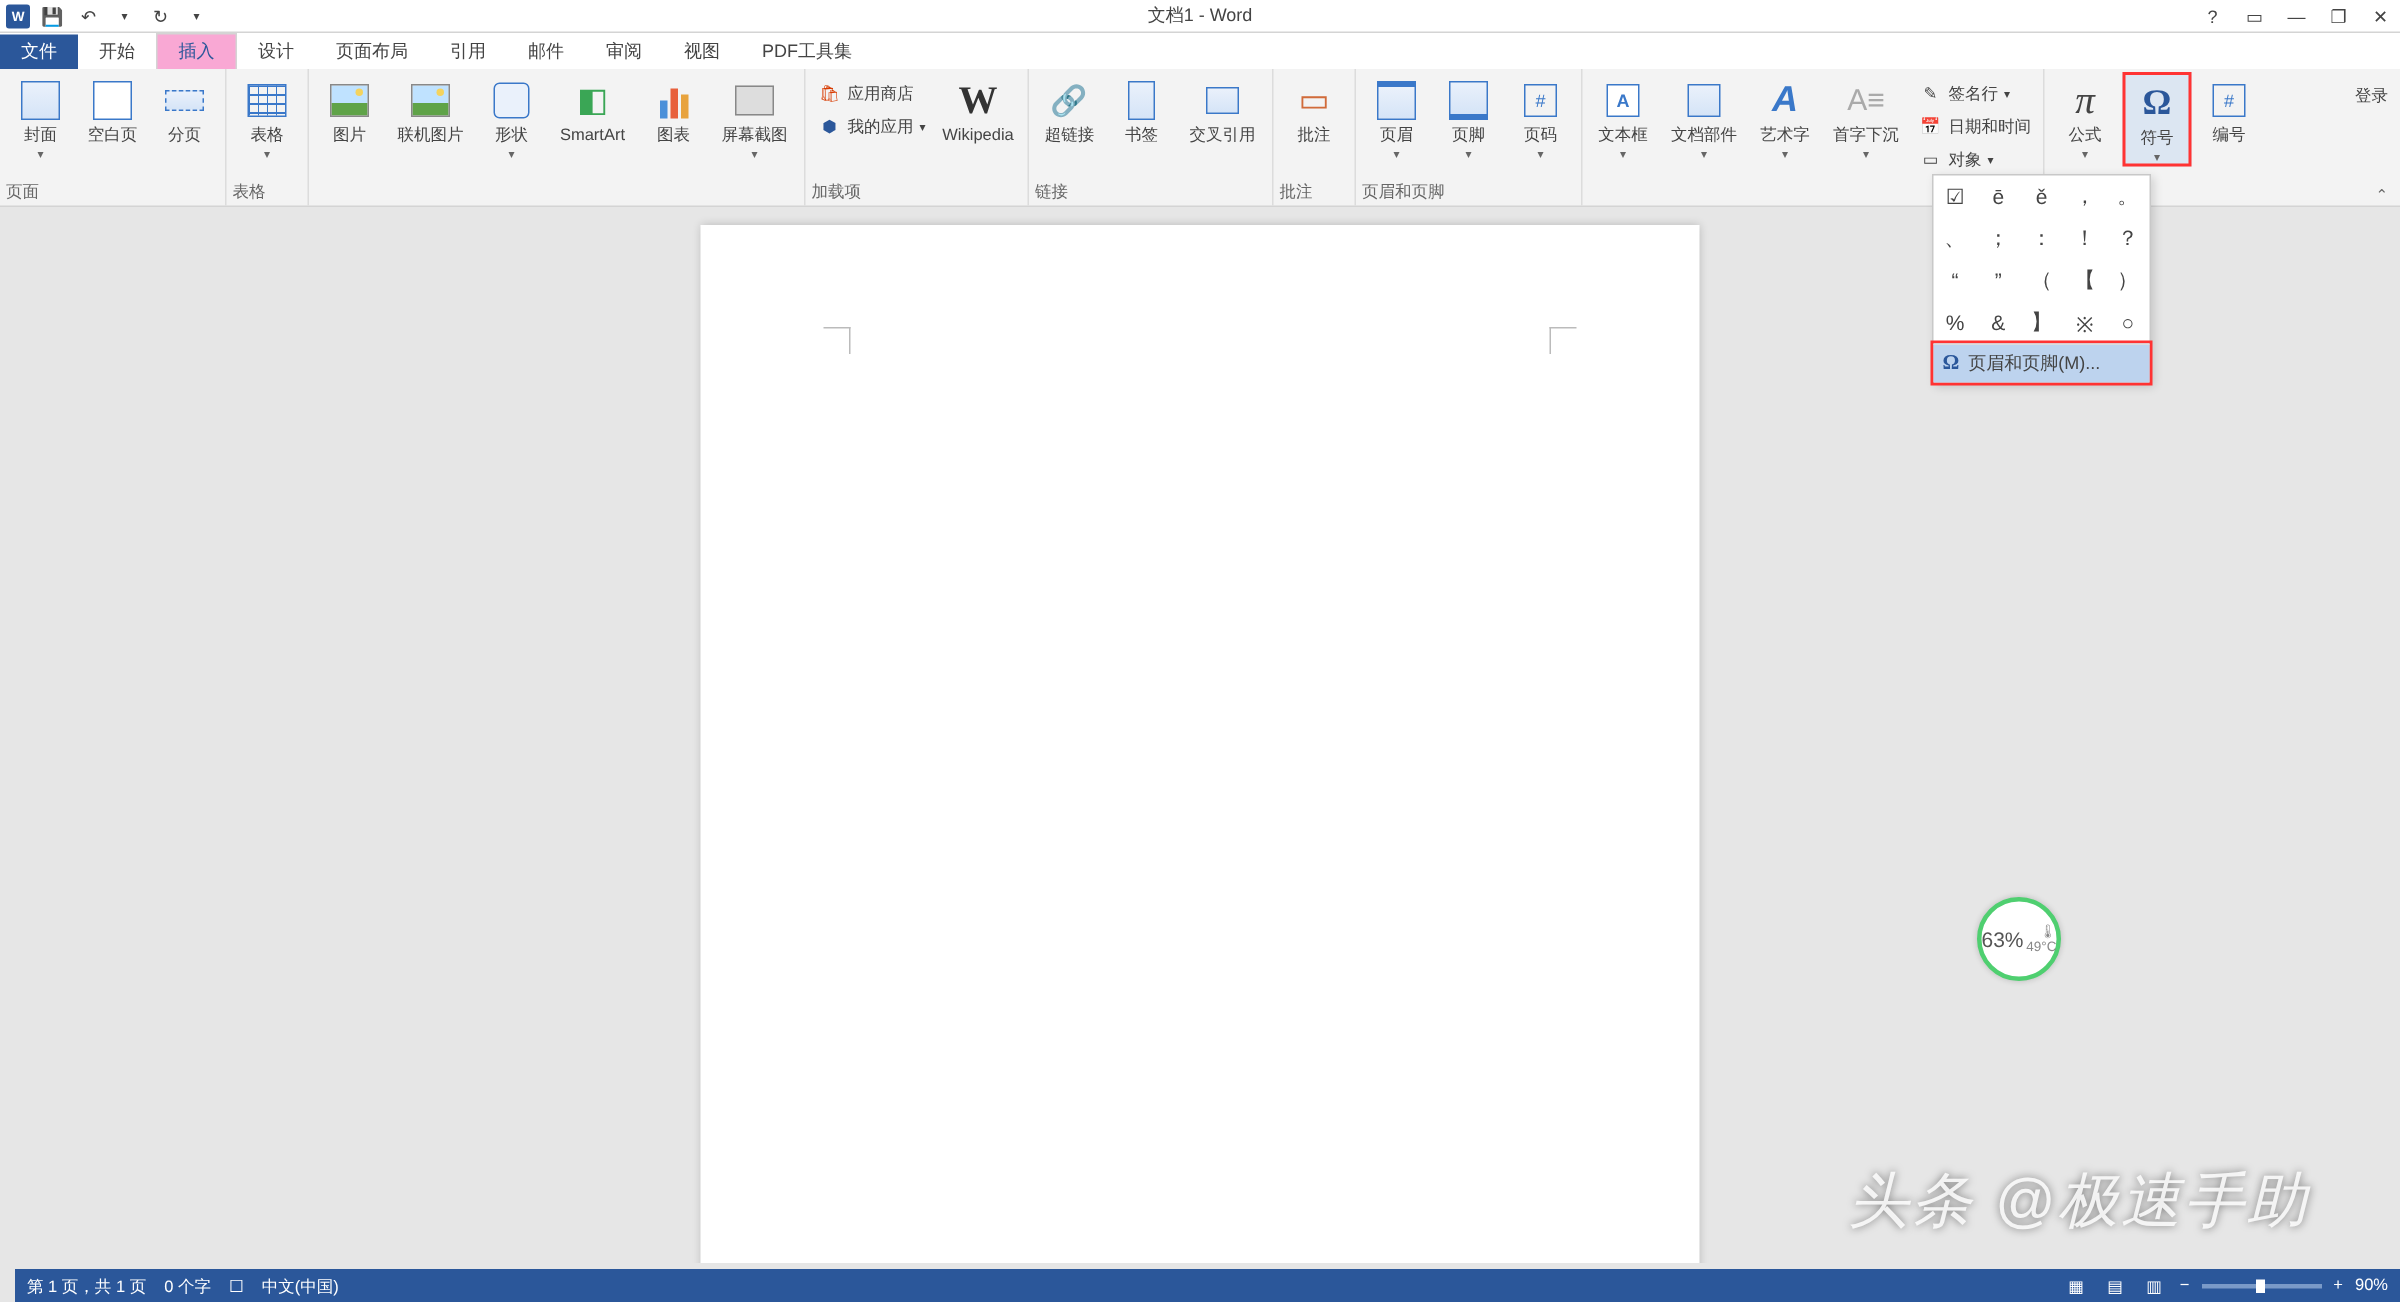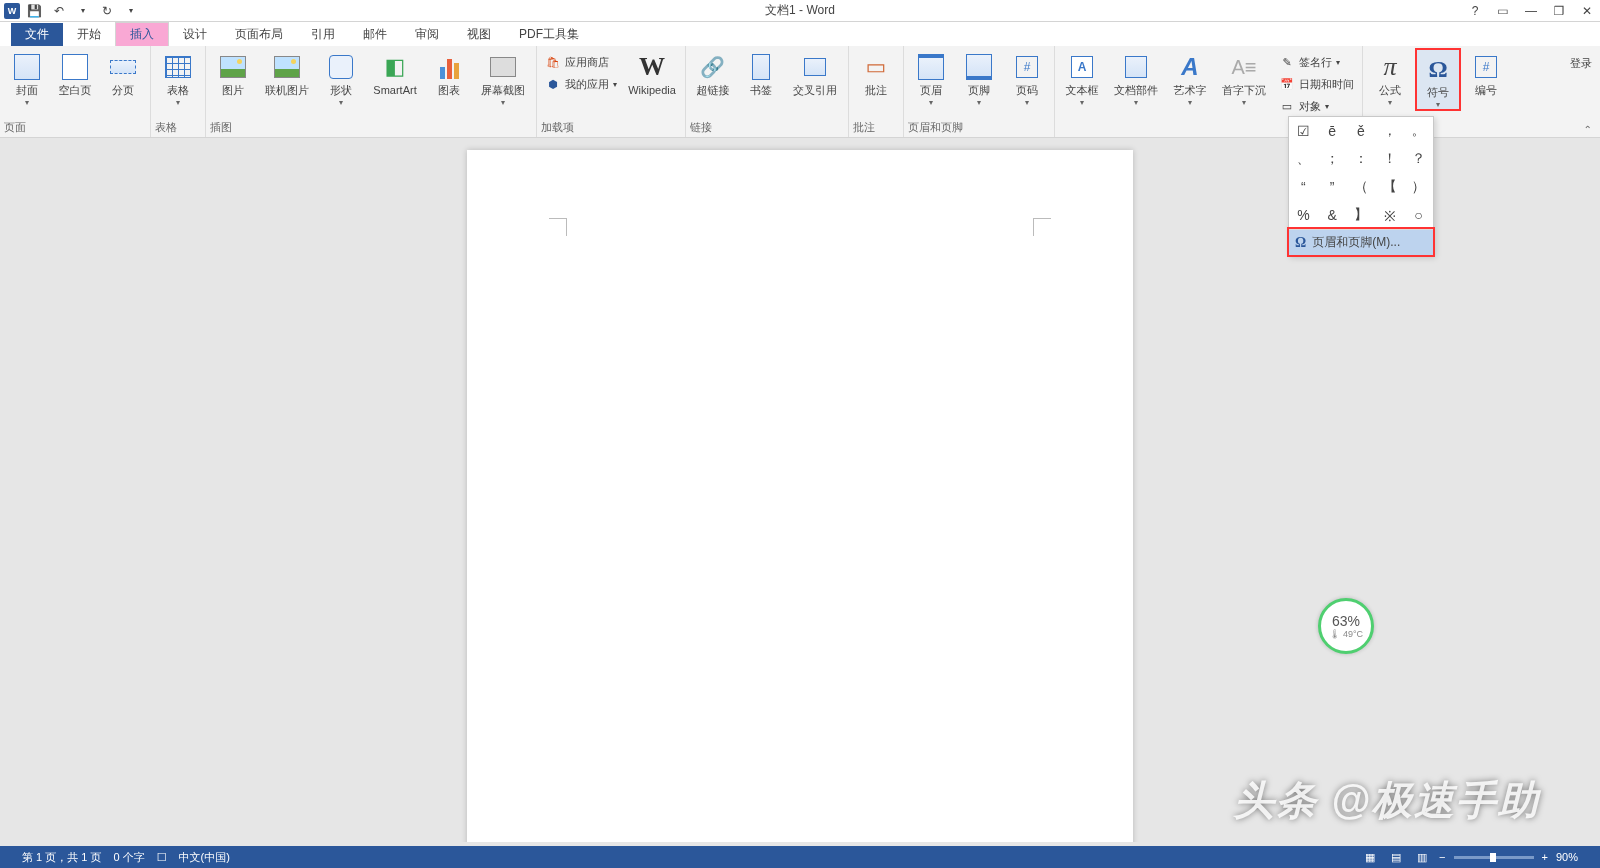--- a/index.html
+++ b/index.html
@@ -9,21 +9,21 @@
 .titlebar { height: 22px; background: #fff; display: flex; align-items: center; position: relative; border-bottom: 1px solid #d4d4d4; }
 .titlebar-left { display: flex; align-items: center; gap: 6px; padding-left: 4px; }
 .word-icon { width: 16px; height: 16px; background: #2b579a; color: #fff; font-size: 9px; font-weight: bold; display: flex; align-items: center; justify-content: center; border-radius: 2px; }
 .qat-btn { width: 18px; height: 18px; display: flex; align-items: center; justify-content: center; font-size: 12px; color: #444; cursor: pointer; }
 .titlebar-center { position: absolute; left: 50%; transform: translateX(-50%); font-size: 12px; color: #444; }
 .titlebar-right { position: absolute; right: 4px; display: flex; align-items: center; gap: 10px; }
 .win-btn { width: 18px; height: 18px; display: flex; align-items: center; justify-content: center; font-size: 12px; color: #444; cursor: pointer; }
 .login-txt { font-size: 11px; color: #444; margin-left: 6px; padding-right:4px;}
 
 
-.tabs-row { height: 24px; background: #fff; display: flex; align-items: flex-end; padding-left: 11px; }
+.tabs-row { height: 24px; background: #fff; display: flex; align-items: flex-end; padding-left: 0; }
 .tab { padding: 3px 14px; font-size: 12px; color: #444; cursor: pointer; }
 .tab.file { background: #2b579a; color: #fff; }
 .tab.active { background: #f9a8d4; border: 1px solid #d4d4d4; border-bottom: none; color: #2b579a; }
 
 
 .ribbon { height: 92px; background: #f3f3f3; border-bottom: 1px solid #d4d4d4; display: flex; }
 .group { display: flex; flex-direction: column; border-right: 1px solid #dcdcdc; padding: 2px 4px 0 4px; }
 .group-items { flex: 1; display: flex; align-items: flex-start; gap: 2px; }
 .group-label { font-size: 11px; color: #666; text-align: left; padding: 2px 0; }
 .big-btn { display: flex; flex-direction: column; align-items: center; justify-content: flex-start; width: 46px; padding-top: 4px; cursor: pointer; gap: 2px; }
@@ -49,29 +49,29 @@
 .doc-area { position: absolute; top: 140px; left: 0; right: 0; bottom: 26px; background: #e6e6e6; overflow: hidden; }
 .page { position: absolute; left: 50%; transform: translateX(-50%); top: 10px; width: 666px; height: 900px; background: #fff; box-shadow: 0 0 6px rgba(0,0,0,0.2); }
 .margin-mark { position: absolute; width: 18px; height: 18px; }
 .margin-mark.tl { top: 68px; left: 82px; border-left: 1px solid #bbb; border-bottom: 1px solid #bbb; transform: rotate(180deg); }
 .margin-mark.tr { top: 68px; right: 82px; border-right: 1px solid #bbb; border-bottom: 1px solid #bbb; transform: rotate(180deg);}
 
 
 .collapse-btn { position: absolute; right: 8px; top: 124px; font-size: 10px; color: #666; cursor: pointer; }
 
 
-.float-widget { position: absolute; right: 226px; bottom: 214px; width: 56px; height: 56px; border-radius: 50%; border: 3px solid #4fcf70; background: #fff; display: flex; flex-direction: column; align-items: center; justify-content: center; box-shadow: 0 0 4px rgba(0,0,0,0.2); }
+.float-widget { position: absolute; right: 226px; bottom: 214px; width: 56px; height: 56px; border-radius: 50%; border: 3px solid #4fcf70; background: #fff; display: flex; flex-direction: row; align-items: center; justify-content: center; box-shadow: 0 0 4px rgba(0,0,0,0.2); }
 .float-widget .pct { font-size: 14px; color: #555; }
 .float-widget .temp { font-size: 9px; color: #888; text-align: right; }
 
 
-.watermark { position: absolute; right: 60px; bottom: 40px; font-size: 40px; color: rgba(255,255,255,0.85); text-shadow: 0 0 6px rgba(0,0,0,0.5); font-weight: bold; font-style: italic; letter-spacing: 2px; }
-
-
-.statusbar { position: absolute; bottom: 0; left: 0; right: 0; height: 22px; background: #2b579a; color: #fff; display: flex; align-items: center; font-size: 11px; padding: 0 22px; }
+.watermark { position: absolute; right: 60px; bottom: 40px; font-size: 40px; color: rgba(255,255,255,0.85); text-shadow: 0 0 6px rgba(0,0,0,0.5); font-weight: normal; font-style: italic; letter-spacing: 2px; }
+
+
+.statusbar { position: absolute; bottom: 0; left: 10px; right: 0; height: 22px; background: #2b579a; color: #fff; display: flex; align-items: center; font-size: 11px; padding: 0 8px; }
 .statusbar .s-left { display: flex; gap: 12px; align-items: center; }
 .statusbar .s-right { margin-left: auto; display: flex; gap: 8px; align-items: center; }
 .zoom-slider { width: 80px; height: 3px; background: #7a9ac8; position: relative; }
 .zoom-slider .thumb { position: absolute; left: 36px; top: -3px; width: 6px; height: 9px; background: #fff; }
 .view-btn { width: 18px; height: 16px; display:flex; align-items:center; justify-content:center; color:#fff; font-size:11px; cursor:pointer;}
 
 
 .ico-box { width: 26px; height: 26px; border: 1.5px solid #3a78c9; background: linear-gradient(#eaf1fb,#d5e4f7); }
 .ico-table { width: 26px; height: 22px; background: repeating-linear-gradient(#3a78c9 0 1px, transparent 1px 6px), repeating-linear-gradient(90deg,#3a78c9 0 1px, transparent 1px 6px); border:1px solid #3a78c9; }
 .ico-img { width: 26px; height: 22px; background: linear-gradient(to top,#5fa348 40%,#bfe2ff 40%); border:1px solid #888; position:relative;}
@@ -205,21 +205,20 @@
           <div class="lbl">图表</div>
         </div>
       <div class="big-btn wide">
           <div class="ic">
             <div style="width:26px;height:20px;border:1.5px solid #888;background:#ddd"></div>
           </div>
           <div class="lbl">屏幕截图</div>
           <div class="arr">▾</div>
         </div>
     </div>
-    <div class="group-label">插图</div>
   </div>
 
   <div class="group">
     <div class="group-items">
       <div class="stack">
         <div class="small-btn">
             <div class="sic" style="color:#d83b01">🛍</div>
             <span>应用商店</span>
           </div>
         <div class="small-btn">

